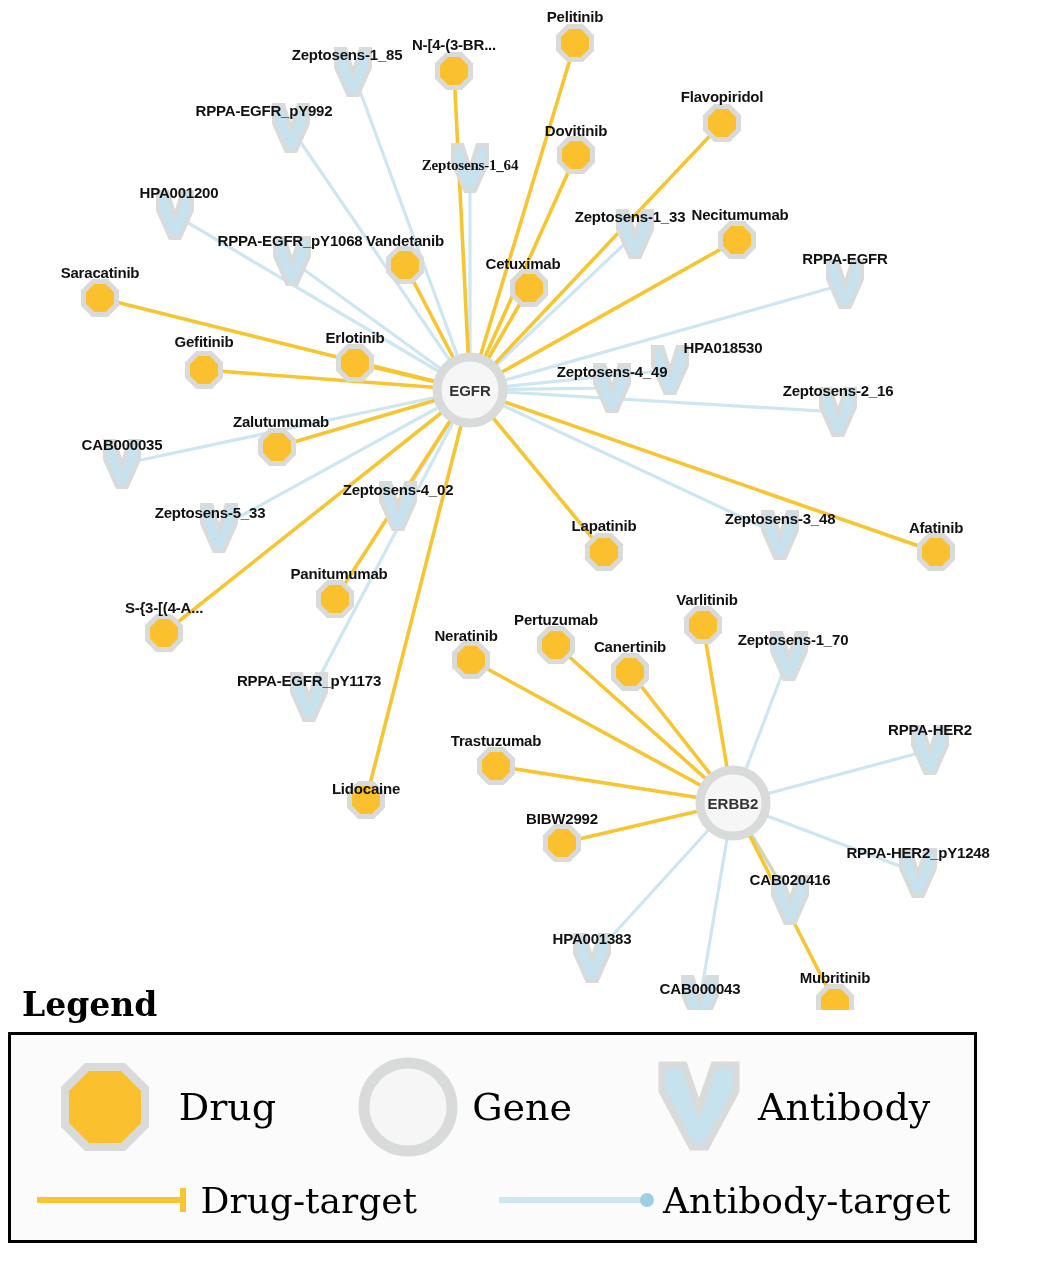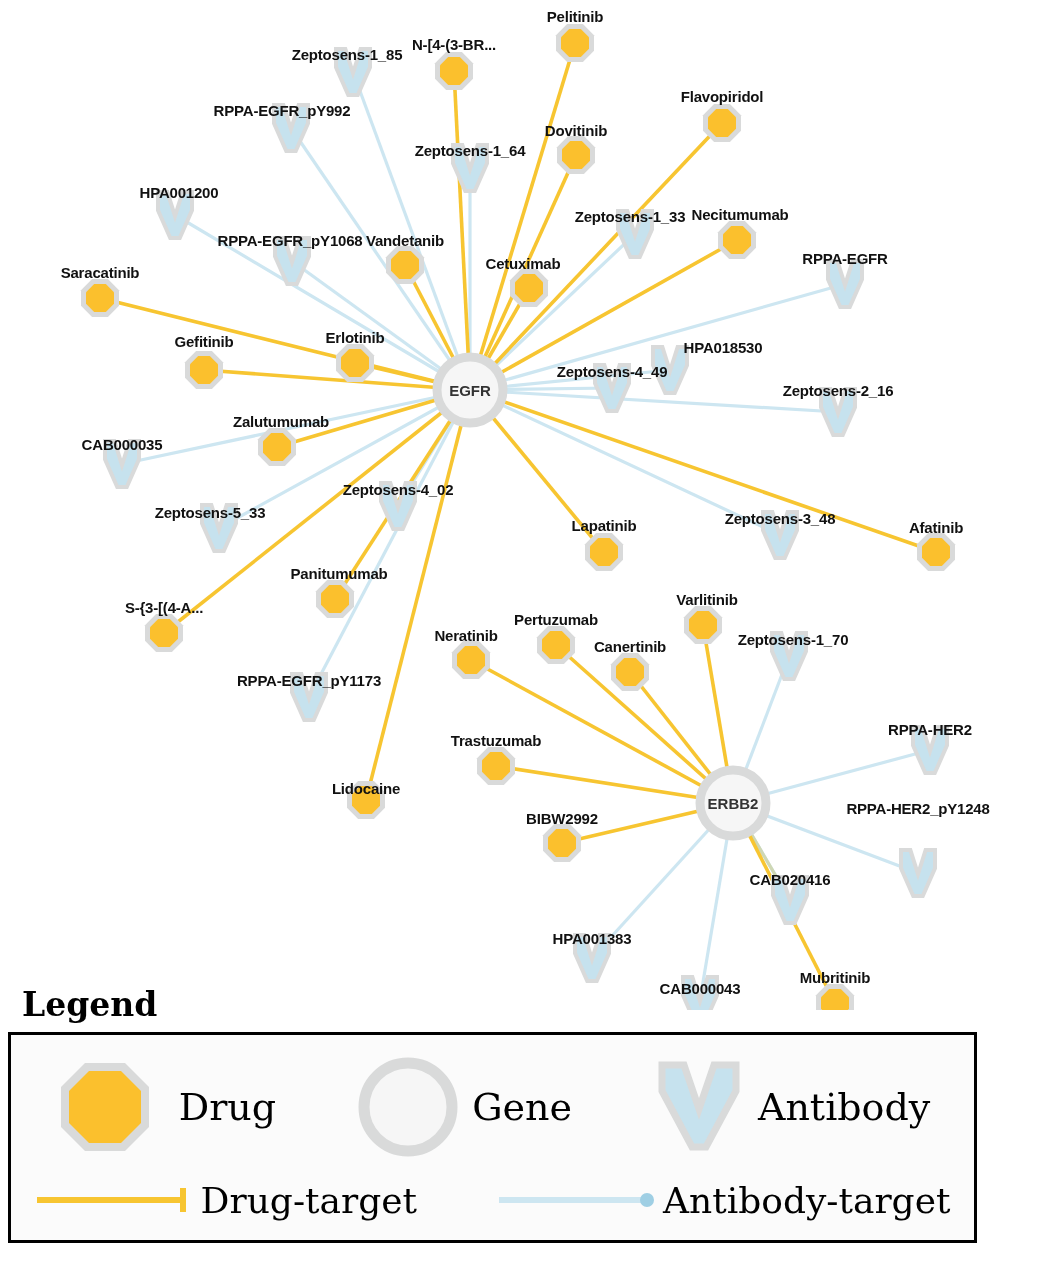--- a/index.html
+++ b/index.html
@@ -331,37 +331,37 @@
     <div class="node-label" style="left: 339px; top: 573px;">Panitumumab</div>
     <div class="node-label" style="left: 164px; top: 607px;">S-{3-[(4-A...</div>
     <div class="node-label" style="left: 556px; top: 619px;">Pertuzumab</div>
     <div class="node-label" style="left: 466px; top: 635px;">Neratinib</div>
     <div class="node-label" style="left: 630px; top: 646px;">Canertinib</div>
     <div class="node-label" style="left: 496px; top: 740px;">Trastuzumab</div>
     <div class="node-label" style="left: 366px; top: 788px;">Lidocaine</div>
     <div class="node-label" style="left: 562px; top: 818px;">BIBW2992</div>
     <div class="node-label" style="left: 835px; top: 977px;">Mubritinib</div>
     <div class="node-label" style="left: 347px; top: 54px;">Zeptosens-1_85</div>
-    <div class="node-label" style="left: 272px; top: 110px; padding-left: 20px;">RPPA-EGFR_pY992</div>
-    <div class="node-label" style="left: 470px; top: 150px;">Zeptosens-1_64</div>
+    <div class="node-label" style="left: 254px; top: 110px; padding-left: 20px;">RPPA-EGFR_pY992</div>
+    <div class="node-label" style="left: 470px; top: 165px; font-family: Liberation Serif, serif;">Zeptosens-1_64</div>
     <div class="node-label" style="left: 179px; top: 192px;">HPA001200</div>
     <div class="node-label" style="left: 630px; top: 216px;">Zeptosens-1_33</div>
     <div class="node-label" style="left: 290px; top: 240px;">RPPA-EGFR_pY1068</div>
     <div class="node-label" style="left: 845px; top: 258px;">RPPA-EGFR</div>
     <div class="node-label" style="left: 723px; top: 347px;">HPA018530</div>
     <div class="node-label" style="left: 612px; top: 371px;">Zeptosens-4_49</div>
     <div class="node-label" style="left: 838px; top: 390px;">Zeptosens-2_16</div>
     <div class="node-label" style="left: 122px; top: 444px;">CAB000035</div>
     <div class="node-label" style="left: 398px; top: 489px;">Zeptosens-4_02</div>
     <div class="node-label" style="left: 210px; top: 512px;">Zeptosens-5_33</div>
     <div class="node-label" style="left: 780px; top: 518px;">Zeptosens-3_48</div>
     <div class="node-label" style="left: 793px; top: 639px;">Zeptosens-1_70</div>
     <div class="node-label" style="left: 309px; top: 680px;">RPPA-EGFR_pY1173</div>
     <div class="node-label" style="left: 930px; top: 729px;">RPPA-HER2</div>
-    <div class="node-label" style="left: 918px; top: 808px;">RPPA-HER2_pY1248</div>
+    <div class="node-label" style="left: 918px; top: 852px;">RPPA-HER2_pY1248</div>
     <div class="node-label" style="left: 790px; top: 879px;">CAB020416</div>
     <div class="node-label" style="left: 592px; top: 938px;">HPA001383</div>
     <div class="node-label" style="left: 700px; top: 988px;">CAB000043</div>
     <div class="gene-label" style="left: 470px; top: 390px;">EGFR</div>
     <div class="gene-label" style="left: 733px; top: 803px;">ERBB2</div>
   </div>
 
 <div class="legend-wrap">
   <div class="legend-title">Legend</div>
   <div class="legend-box">

